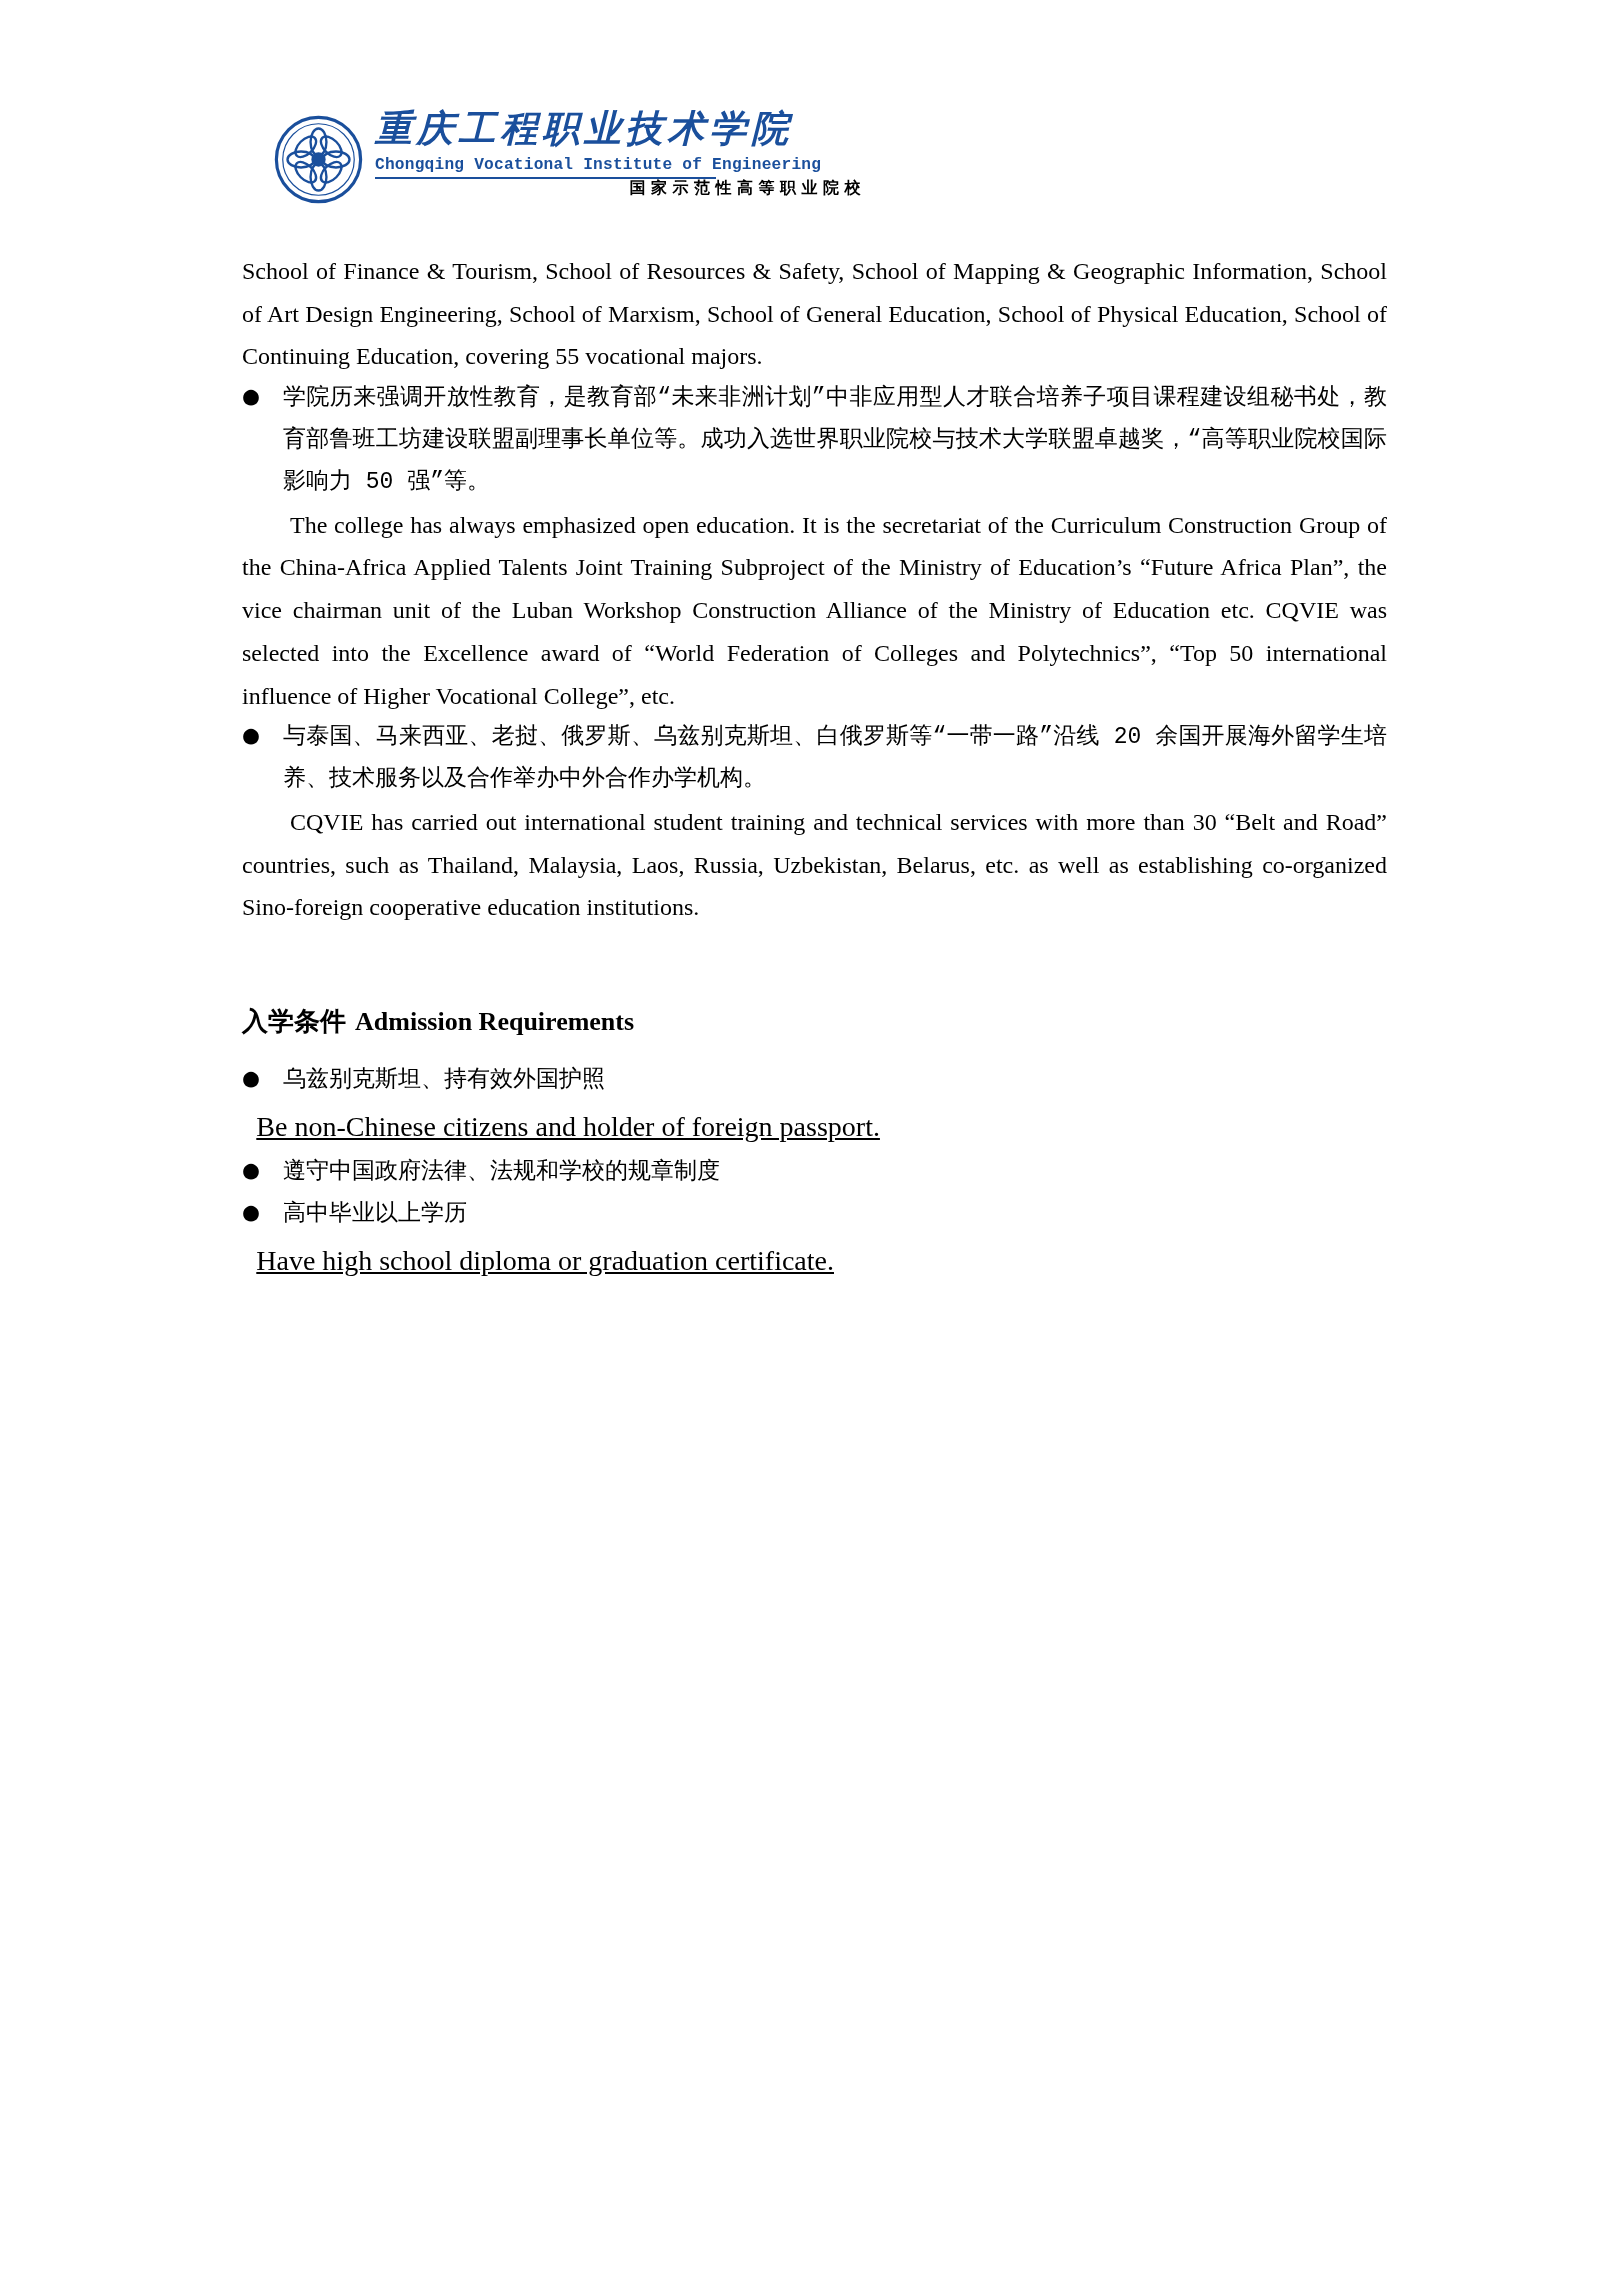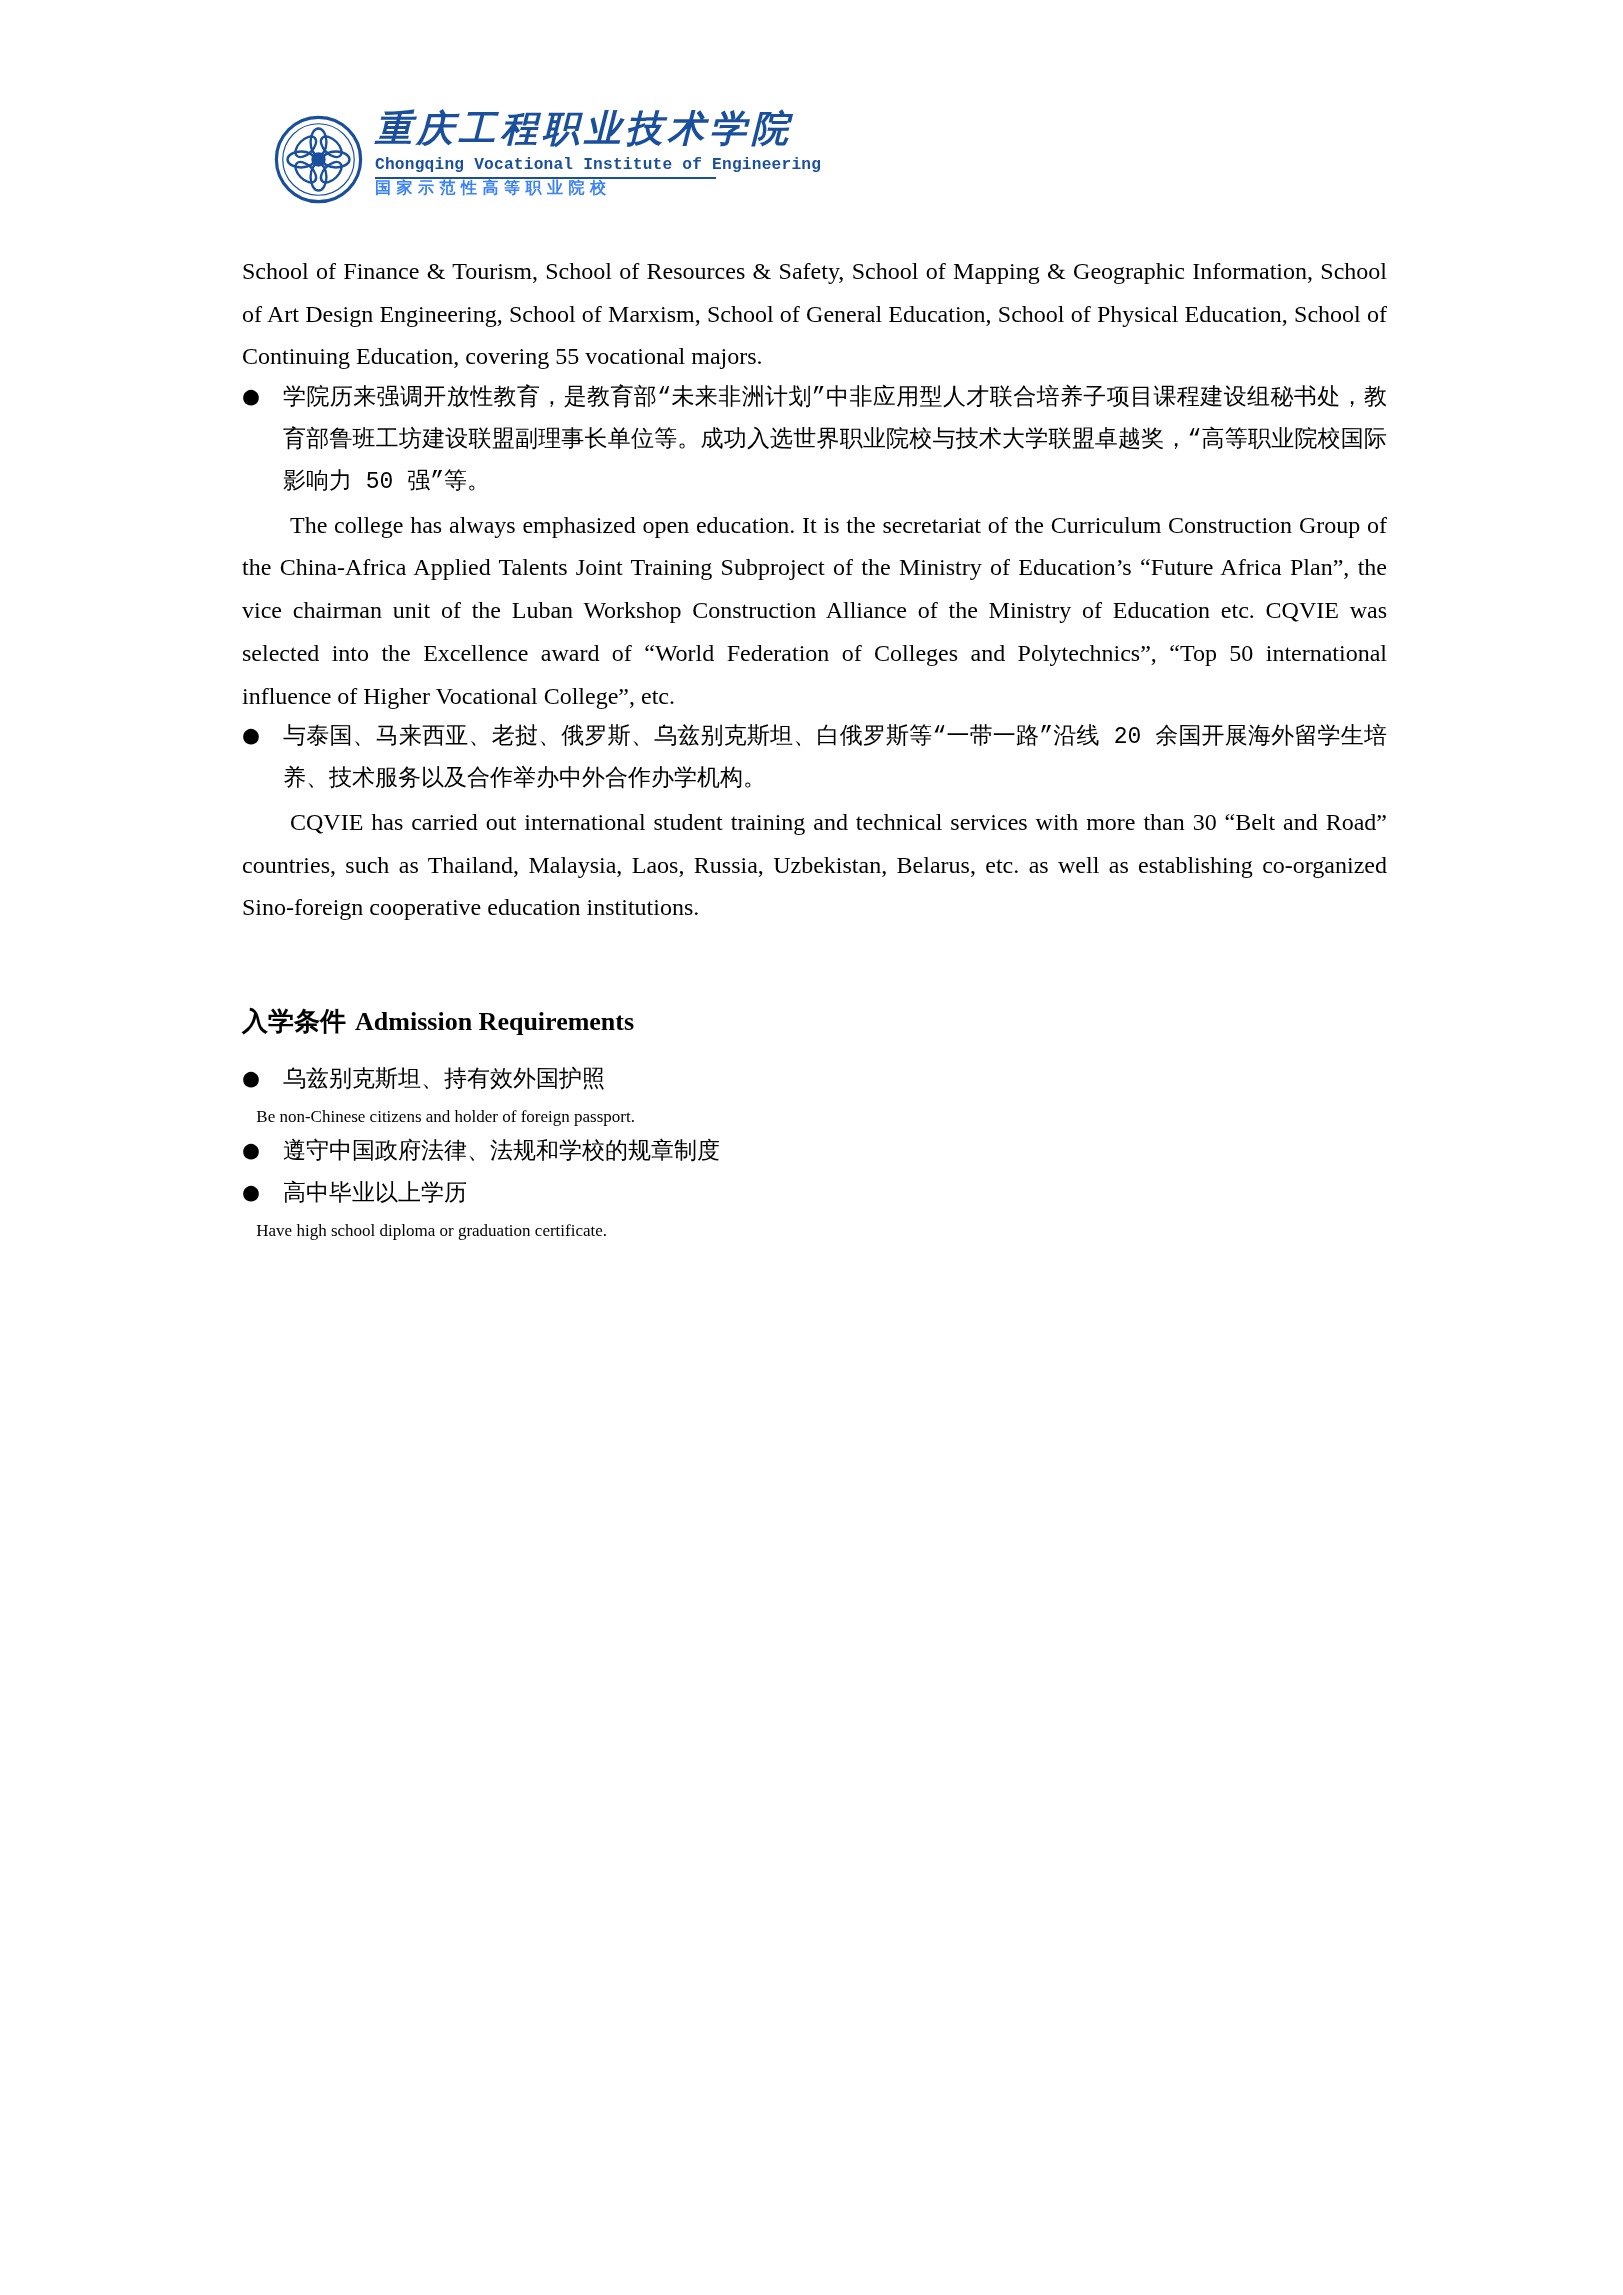--- a/index.html
+++ b/index.html
@@ -66,24 +66,25 @@
     font-weight: 700;
     color: #1a4f9c;
     letter-spacing: 0.2px;
     margin-top: 4.8px;
     white-space: nowrap;
   }
   .logo-sub-cn {
     font-family: "Liberation Sans", sans-serif;
     font-size: 16px;
     font-weight: 700;
-    color: #3b82f6;
+    color: #000000;
     letter-spacing: 5.5px;
     margin-top: 4px;
     white-space: nowrap;
+    text-align: right;
   }
   .logo-rule {
     position: absolute;
     left: 133px;
     top: 70px;
     width: 341px;
     height: 1.6px;
     background: #1a4f9c;
   }
 
@@ -133,23 +134,24 @@
     margin: 0;
     color: #000;
   }
   .section-title .en {
     font-family: "Liberation Serif", serif;
     font-weight: 700;
   }
 
   .req-en {
     font-family: "Liberation Serif", serif;
-    font-size: 17px;
+    font-size: 28px;
     line-height: 1.8;
     padding-left: 14.3px;
+    text-decoration: underline;
   }
   .sp-26 { height: 20.6px; }
   .sp-95 { height: 75px; }
 </style>
 </head>
 <body>
 
 <div class="page">
   <div class="content">
 

